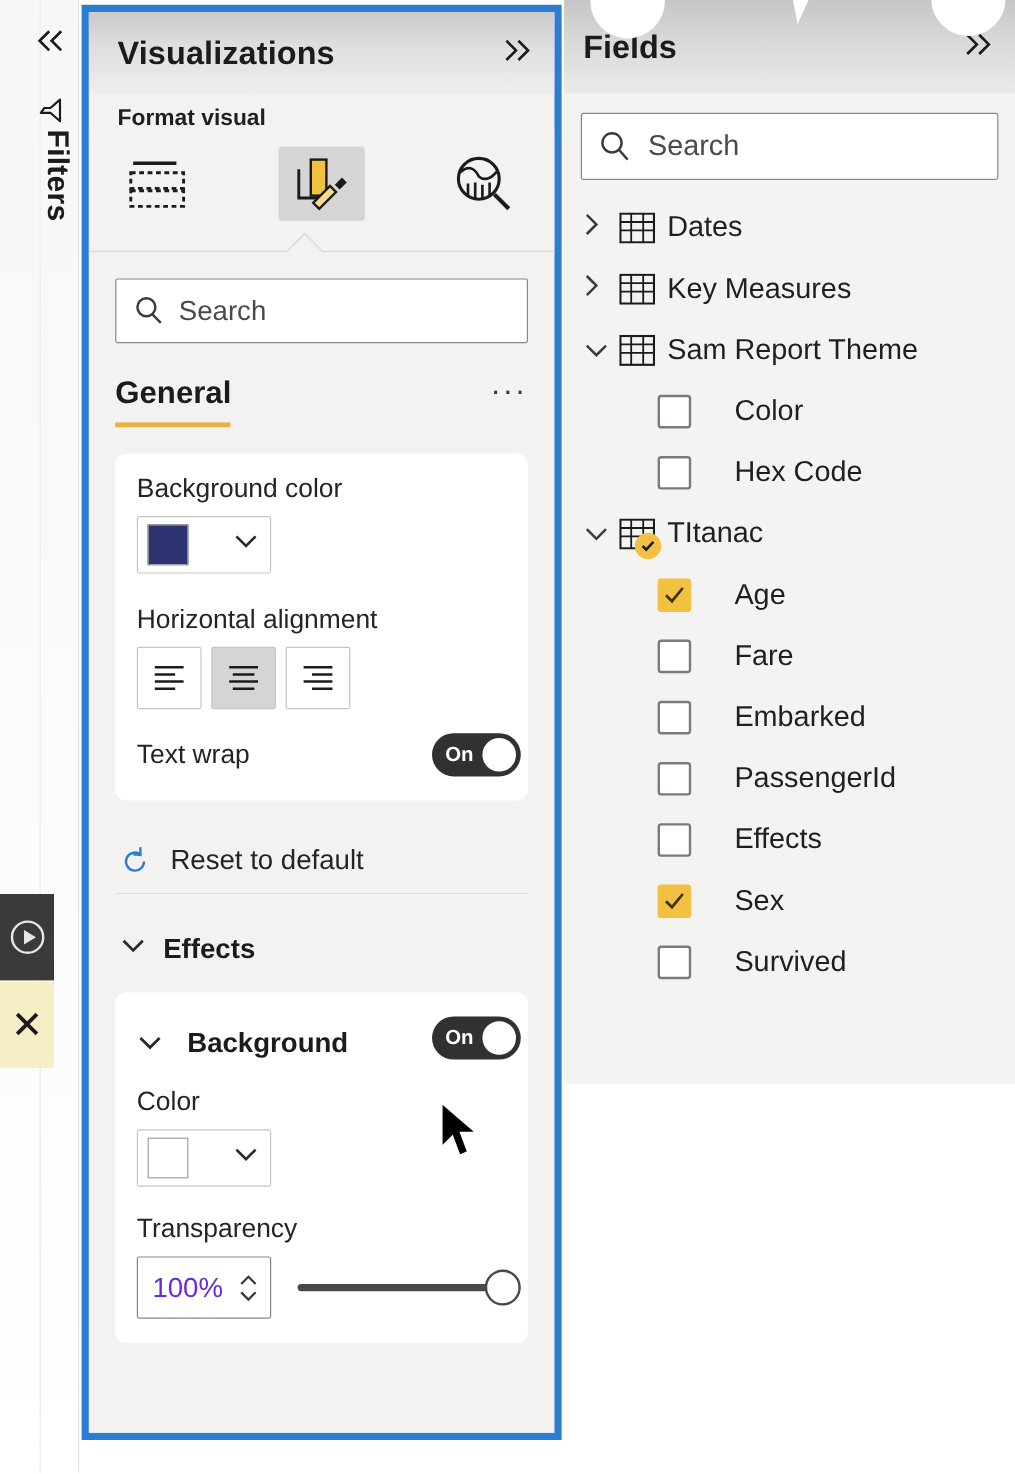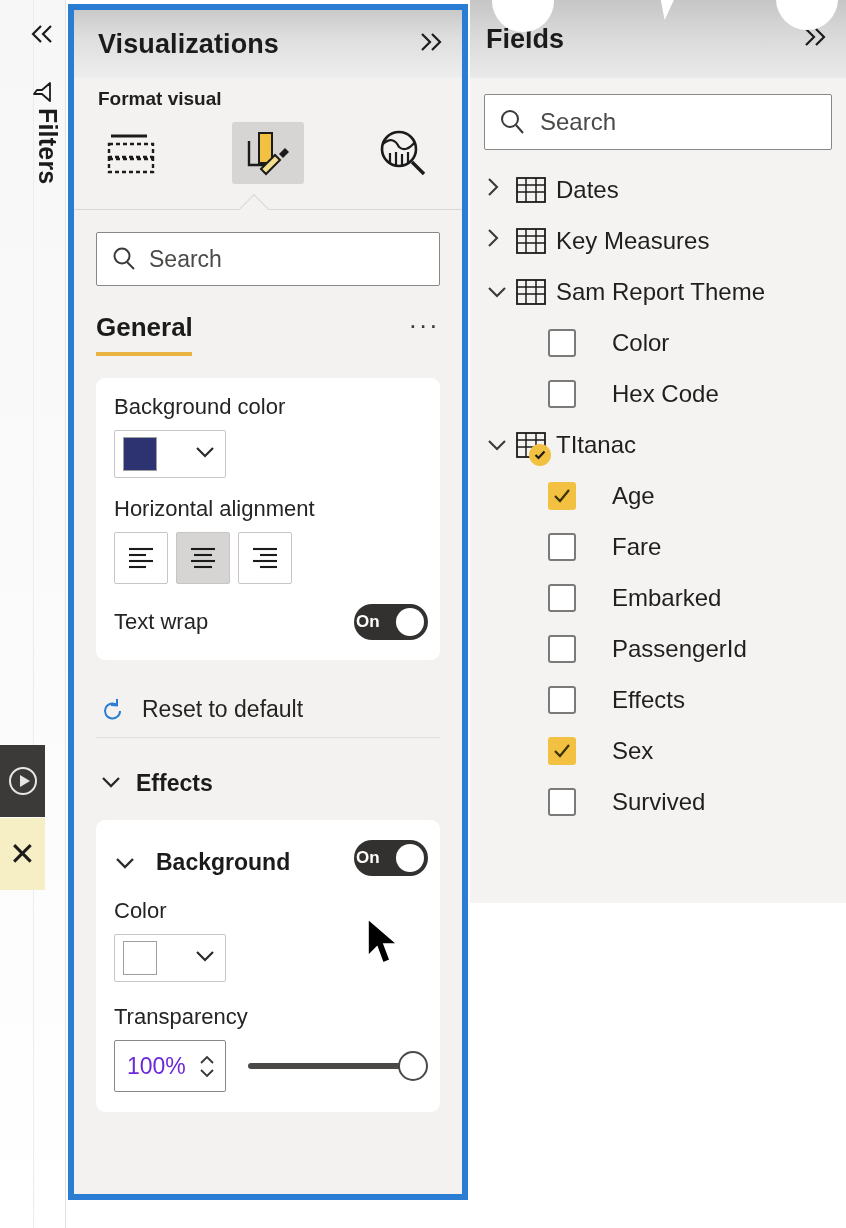--- a/index.html
+++ b/index.html
@@ -190,21 +190,21 @@
     font-size: 26px; color: #3a3a38; line-height: .6;
     letter-spacing: 3px;
     cursor: pointer;
   }
 
   
   .card {
     margin: 14px 22px 0 22px;
     background: #ffffff;
     border-radius: 9px;
-    padding: 16px 12px 20px 18px;
+    padding: 16px 6px 20px 18px;
   }
   .prop-label {
     font-size: 22px; color: #252423; margin-bottom: 10px;
   }
 
   .color-picker {
     display: inline-flex; align-items: center;
     width: 112px; height: 48px;
     border: 1px solid #c8c6c4;
     border-radius: 2px;
@@ -241,21 +241,21 @@
     margin-left: auto;
     position: relative;
     width: 74px; height: 36px;
     border-radius: 18px;
     background: #323130;
     display: flex; align-items: center;
     cursor: pointer;
   }
   .toggle-text {
     color: #ffffff; font-size: 17px; font-weight: 600;
-    margin-left: 2px;
+    margin-left: 11px;
   }
   .toggle-knob {
     position: absolute;
     right: 4px; top: 4px;
     width: 28px; height: 28px;
     border-radius: 50%;
     background: #ffffff;
   }
 
   
@@ -535,21 +535,21 @@
         <div class="prop-label">Background color</div>
         <div class="color-picker">
           <span class="swatch" id="bgSwatch" style="background: rgb(45, 50, 112);"></span>
           <span class="picker-chev">
             <svg width="24" height="16" viewBox="0 0 24 16">
                 <polyline points="4,4 12,12 20,4" fill="none" stroke="#2a2a28" stroke-width="2.2"></polyline>
               </svg>
           </span>
         </div>
 
-        <div class="prop-label" style="margin-top:18px">Horizontal alignment</div>
+        <div class="prop-label" style="margin-top:25px">Horizontal alignment</div>
         <div class="align-row">
           <div class="align-btn">
             <svg width="34" height="32" viewBox="0 0 34 32">
               <g stroke="#1b1b1b" stroke-width="2.1">
                 <line x1="5" y1="7" x2="29" y2="7"></line>
                   <line x1="5" y1="13" x2="22" y2="13"></line>
                 <line x1="5" y1="19" x2="29" y2="19"></line>
                   <line x1="5" y1="25" x2="22" y2="25"></line>
               </g>
             </svg>

